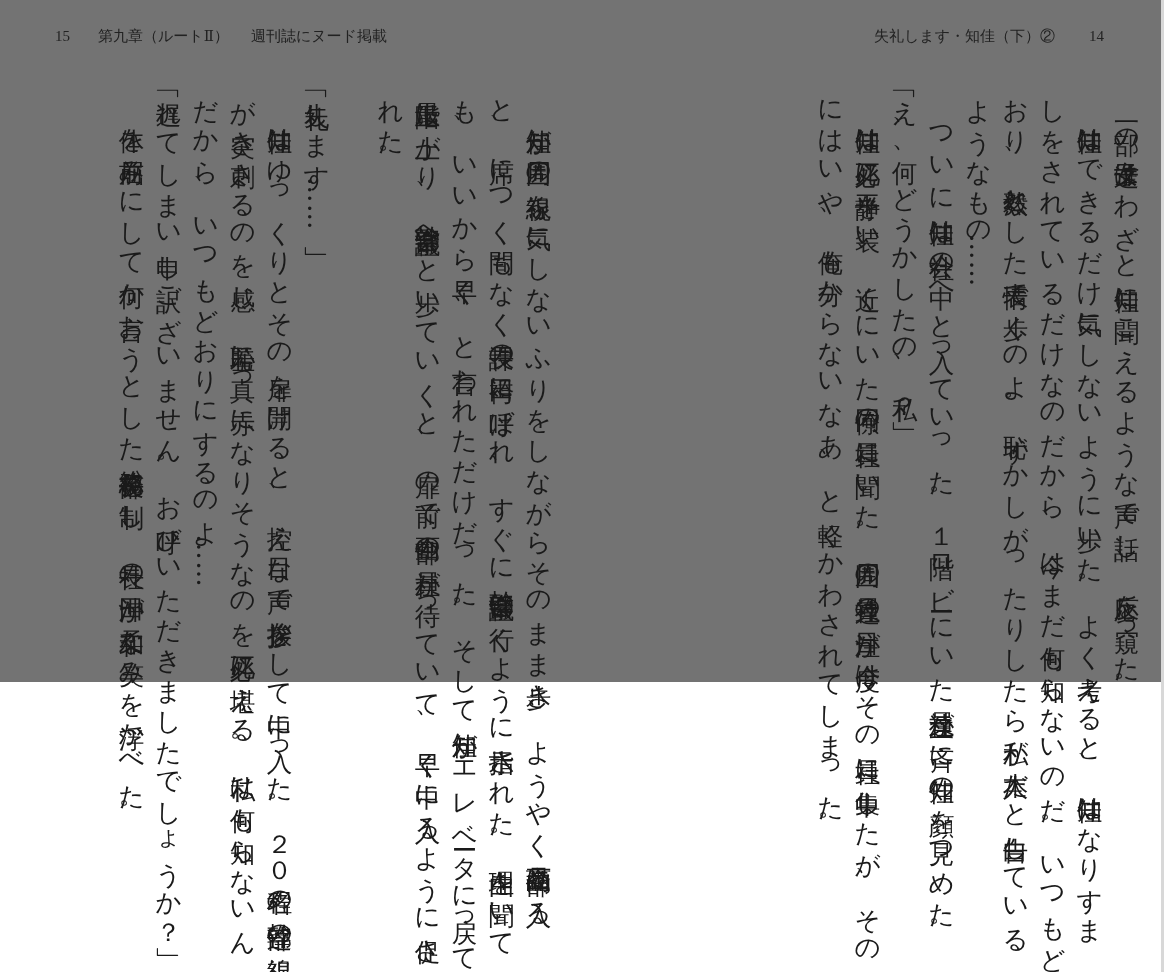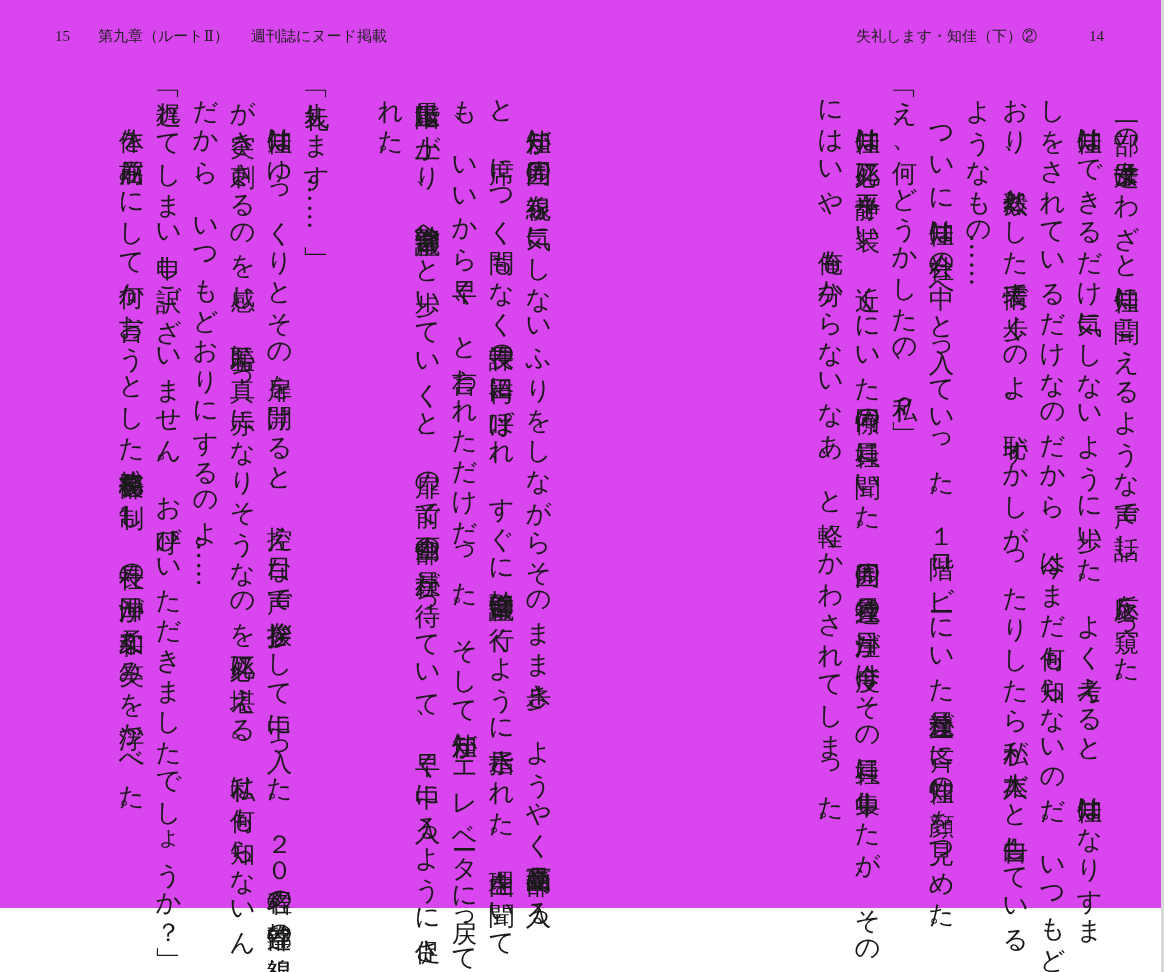--- a/index.html
+++ b/index.html
@@ -6,22 +6,22 @@
     margin: 0;
     padding: 0;
     width: 1164px;
     height: 972px;
     background: #ffffff;
     overflow: hidden;
   }
   .spread {
     position: relative;
     width: 1164px;
-    height: 908px;
-    background: #d946ef;
+    height: 682px;
+    background: #737373;
   }
   .right-edge {
     position: absolute;
     right: 0;
     top: 0;
     width: 3px;
     height: 972px;
     background: #d8d8d8;
   }
   .header {
@@ -31,21 +31,21 @@
     font-size: 15px;
     color: #222;
     white-space: nowrap;
     line-height: 20px;
   }
   .header.left { left: 55px; }
   .header.right { right: 60px; }
   .header .num { font-family: "Liberation Serif", serif; font-size: 15px; }
   .header.left .num { margin-right: 28px; }
   .header.left .chapter { margin-right: 22px; }
-  .header.right .num { margin-left: 52px; }
+  .header.right .num { margin-left: 34px; }
 
   .page {
     position: absolute;
     top: 82px;
     height: 880px;
   }
   .page.left { left: 10px; width: 555px; }
   .page.right { left: 600px; width: 555px; }
 
   .column {

